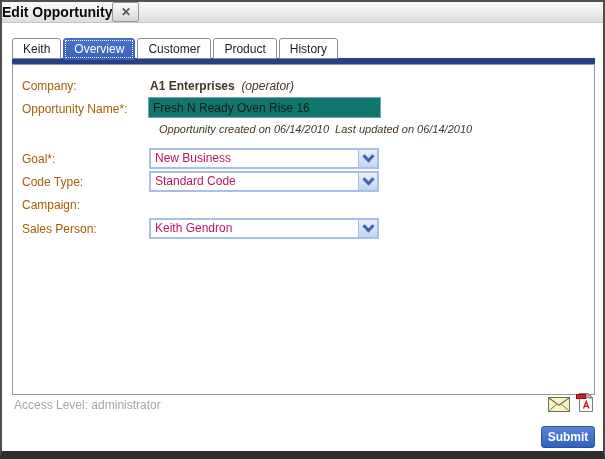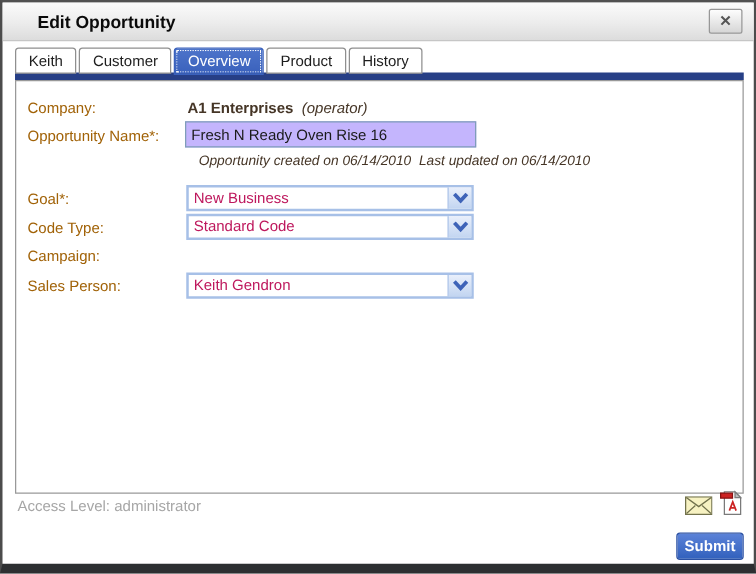--- a/index.html
+++ b/index.html
@@ -12,25 +12,25 @@
     background: #ffffff;
     border-top: 2px solid #515151;
     border-left: 2px solid #4c4c4c;
     border-right: 2px solid #4c4c4c;
     border-bottom: 8px solid #2d2f31;
     overflow: hidden;
   }
 
   
   .titlebar {
-    position: absolute; top: 0; left: 0; right: 0; height: 31px;
+    position: absolute; top: 0; left: 0; right: 0; height: 21px;
     background: linear-gradient(#fbfbfb, #ececec 55%, #dcdcdc);
     border-bottom: 1px solid #c6c6c6;
-    display: flex; align-items: center; justify-content: space-between;
-    padding: 0 9px 0 28px;
+    display: flex; align-items: center; 
+    padding: 0 9px 0 0;
   }
   .title { font-size: 14px; font-weight: bold; color: #0a0a0a; }
   .close-btn {
     width: 27px; height: 20px;
     background: linear-gradient(#fdfdfd, #d6d6d6);
     border: 1px solid #979797; border-radius: 2px;
     font-size: 12px; font-weight: bold; color: #555;
     cursor: pointer; line-height: 16px; text-align: center;
     font-family: "Liberation Sans", sans-serif;
   }
@@ -75,21 +75,21 @@
     font-size: 12px; font-weight: normal; color: #a16207; white-space: nowrap;
   }
   .fvalue { position: absolute; font-size: 12px; color: #453526; white-space: pre; }
   .company-val { font-weight: bold; margin-top: 32px; }
   .company-suffix { font-style: italic; font-weight: normal; }
   .note { font-style: italic; font-size: 11px; color: #453526; }
 
   .text-input {
     position: absolute; left: 135px; top: 32px;
     width: 233px; height: 21px;
-    border: 1px solid #7f9db9; background: #c4b5fd;
+    border: 1px solid #7f9db9; background: #0f766e;
     font-size: 12px; color: #1a1a1a; padding: 0 4px;
     font-family: "Liberation Sans", "DejaVu Sans", sans-serif;
   }
 
   .select {
     position: absolute; left: 136px;
     width: 230px; height: 21px;
     border: 2px solid #a7c0e7; background: #ffffff;
     display: flex; align-items: stretch; cursor: pointer;
   }
@@ -142,22 +142,22 @@
 
   <div class="titlebar">
     <span class="title">Edit Opportunity</span>
     <button class="close-btn">
       <span>✕</span>
     </button>
   </div>
 
   <div class="tabstrip">
     <div class="tab">Keith</div>
+    <div class="tab active">Overview</div>
     <div class="tab">Customer</div>
-    <div class="tab active">Overview</div>
     <div class="tab">Product</div>
     <div class="tab">History</div>
   </div>
   <div class="bluebar"></div>
 
   <div class="panel">
 
     <span class="flabel" style="top:14px">Company:</span>
     <span class="fvalue" style="left:137px; top:14px"><span class="company-val">A1 Enterprises</span><span>&nbsp; </span><span class="company-suffix">(operator)</span></span>
 

